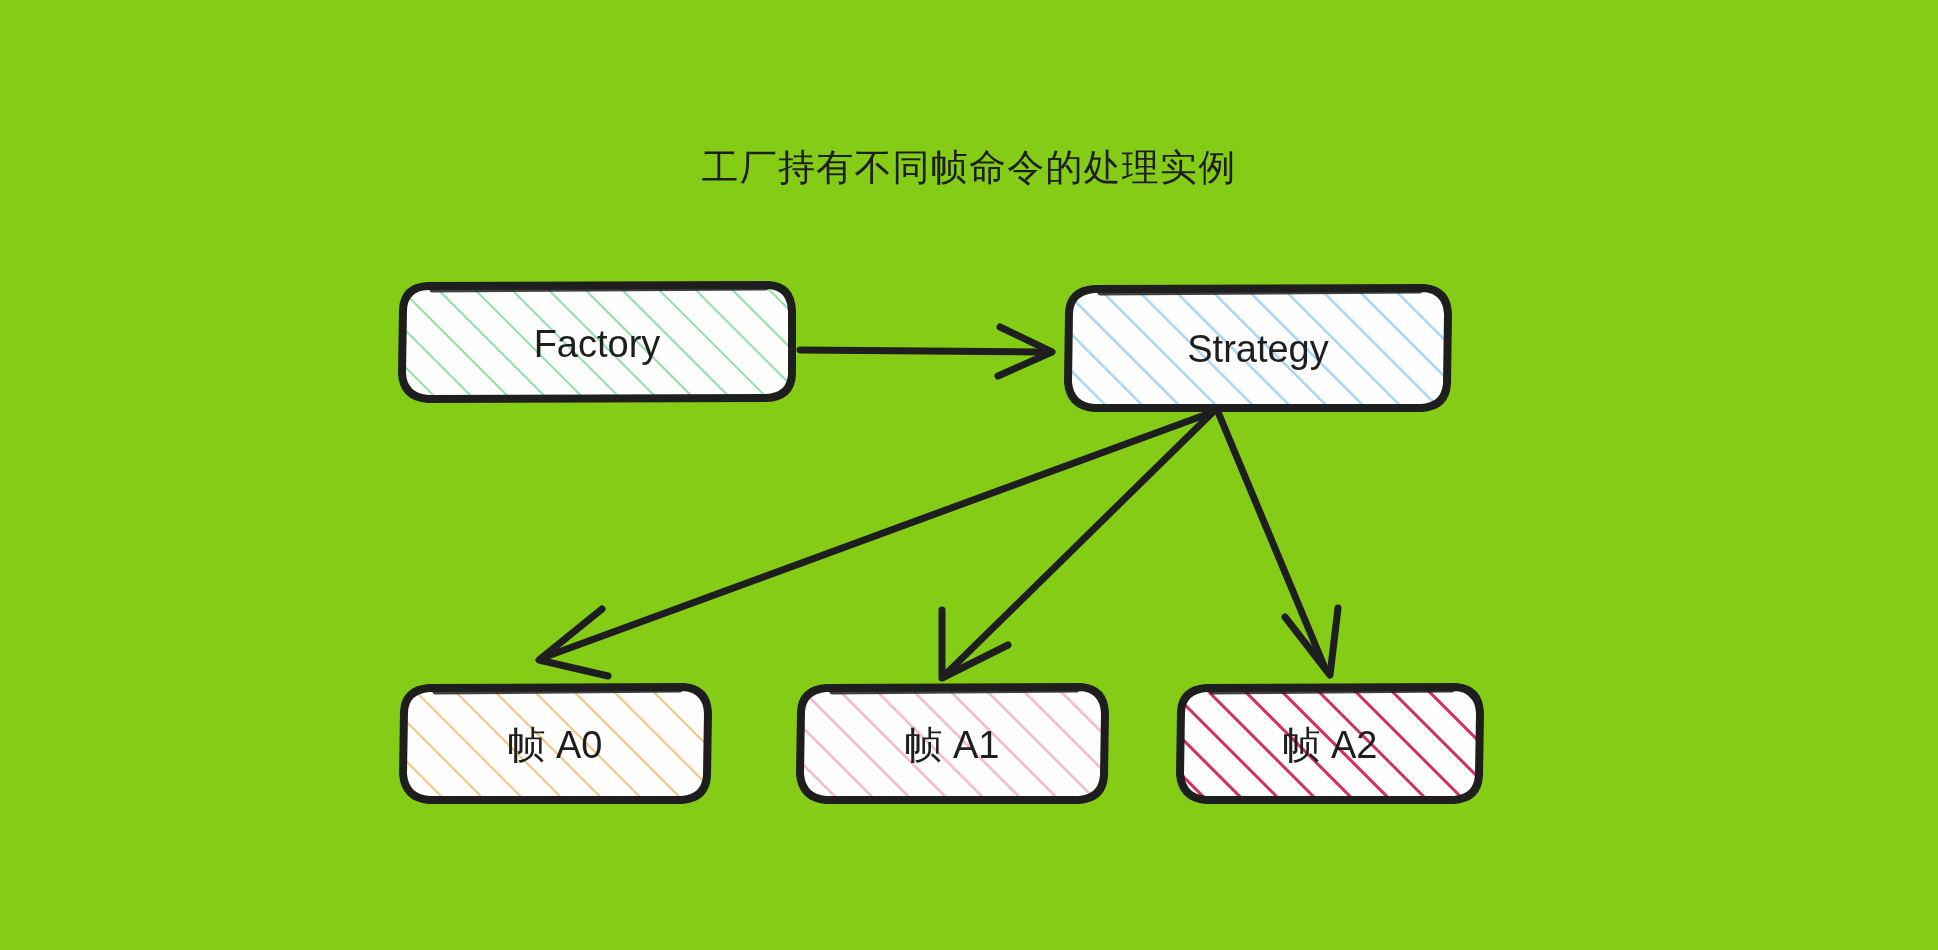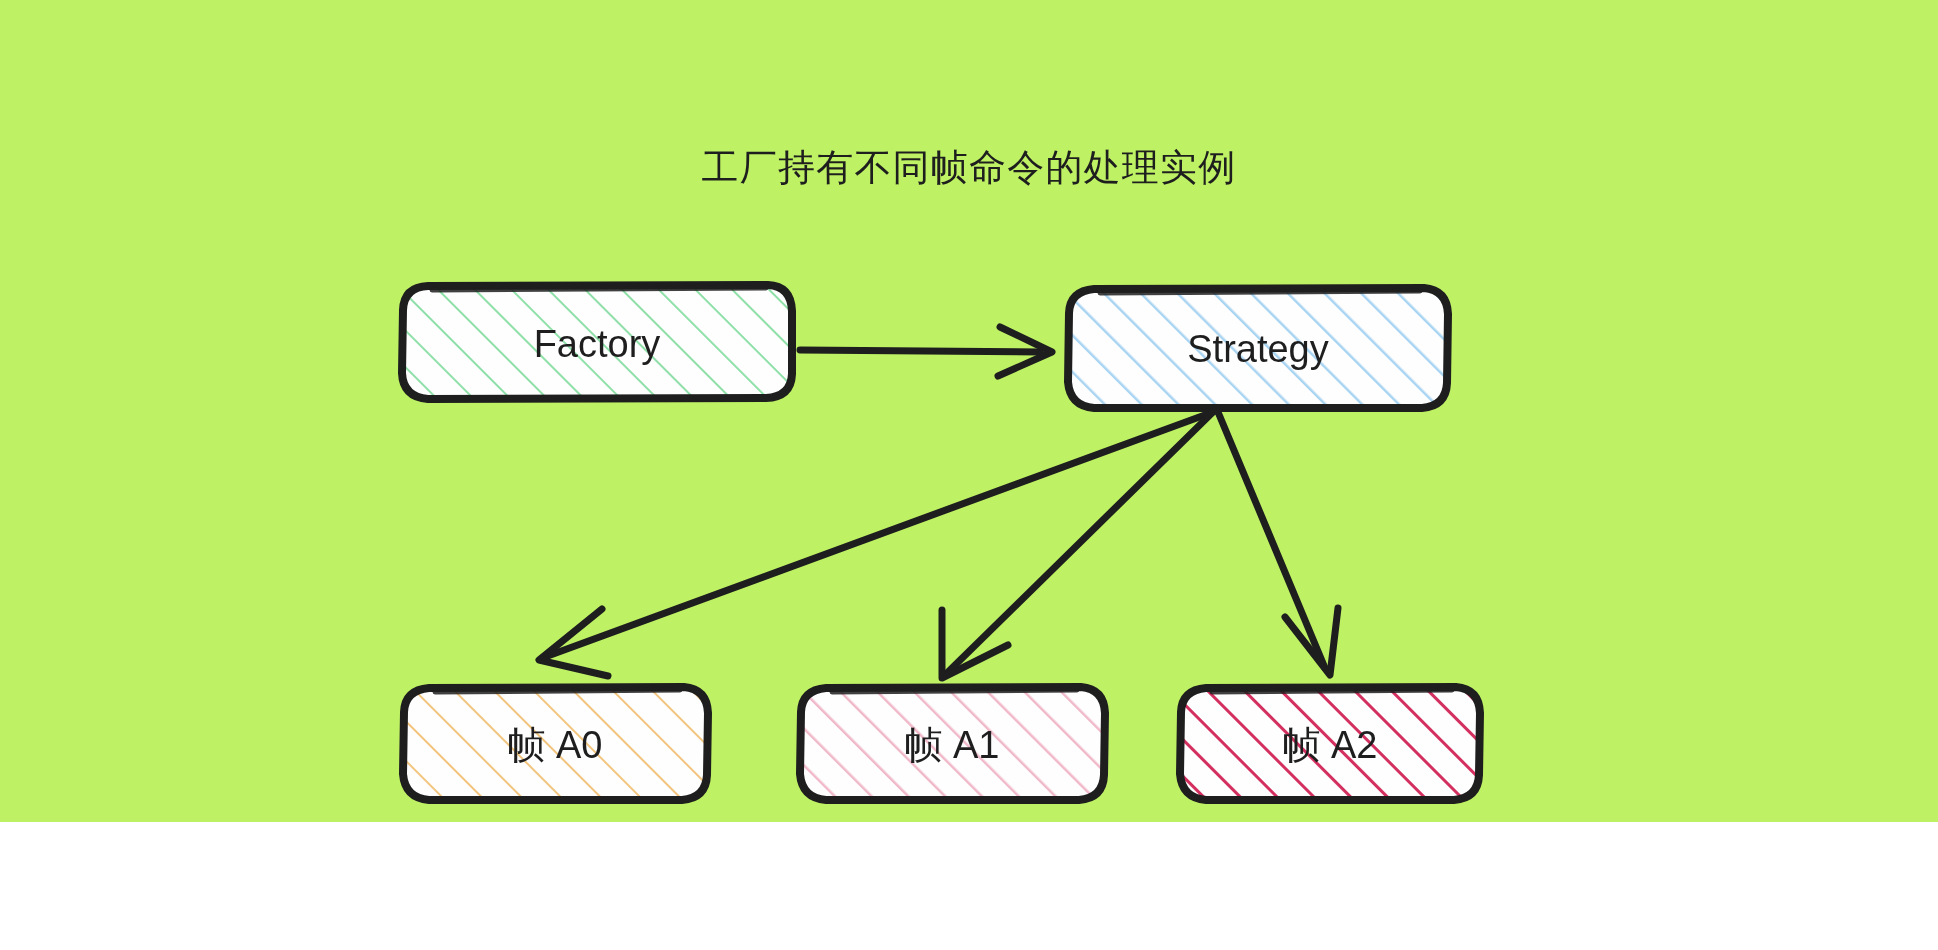--- a/index.html
+++ b/index.html
@@ -7,22 +7,22 @@
     margin: 0;
     padding: 0;
     background: #ffffff;
   }
   body {
     font-family: "Liberation Sans", "DejaVu Sans", sans-serif;
   }
   #canvas {
     position: relative;
     width: 1938px;
-    height: 822px;
-    background: #bef264;
+    height: 950px;
+    background: #84cc16;
     overflow: hidden;
   }
   #diagram-svg {
     position: absolute;
     left: 0;
     top: 0;
     width: 1938px;
     height: 950px;
     display: block;
   }

